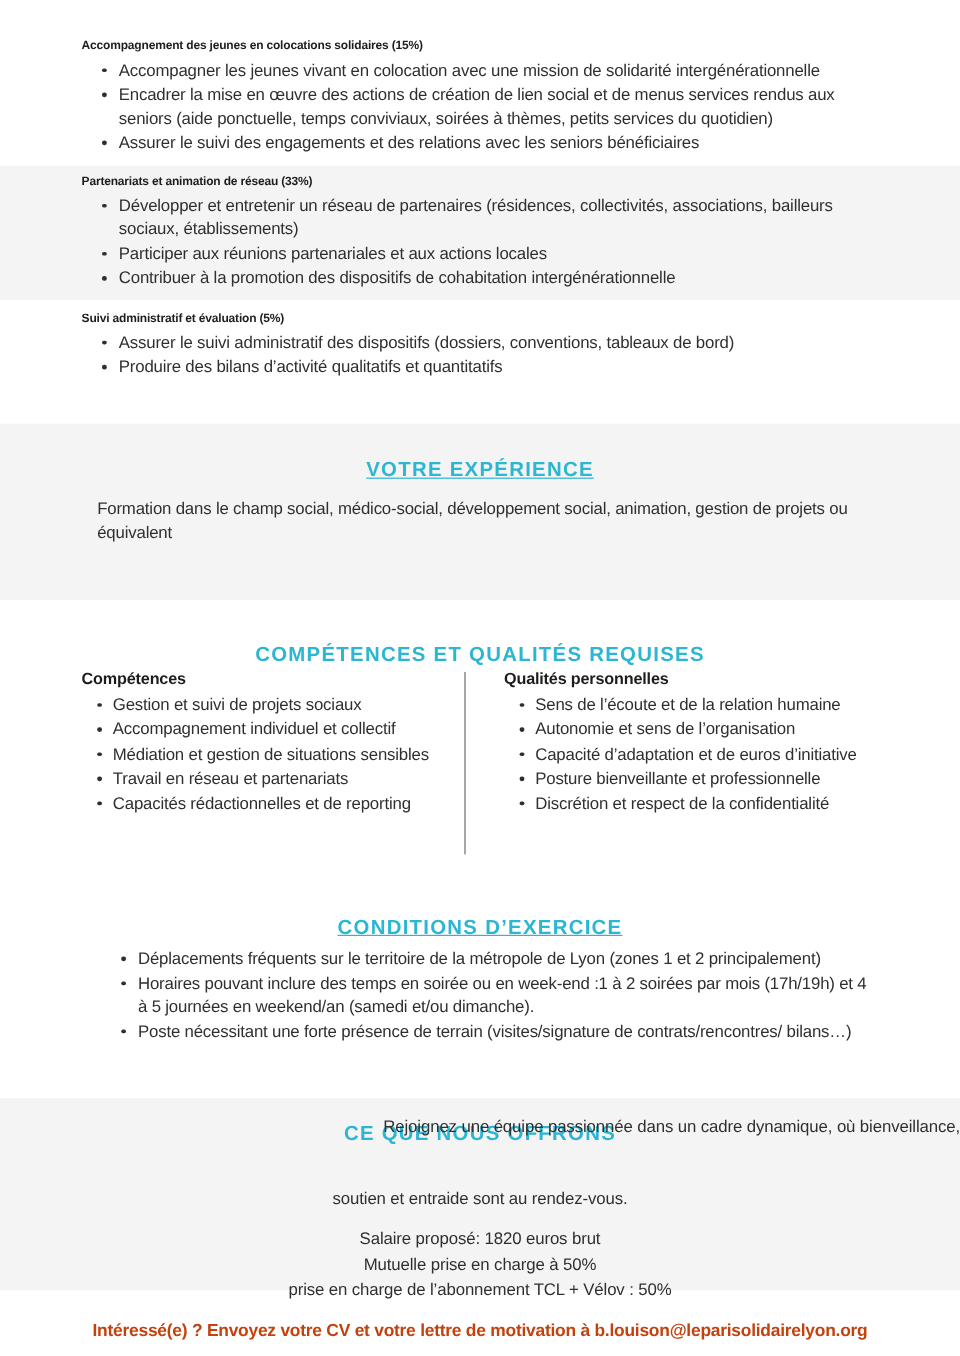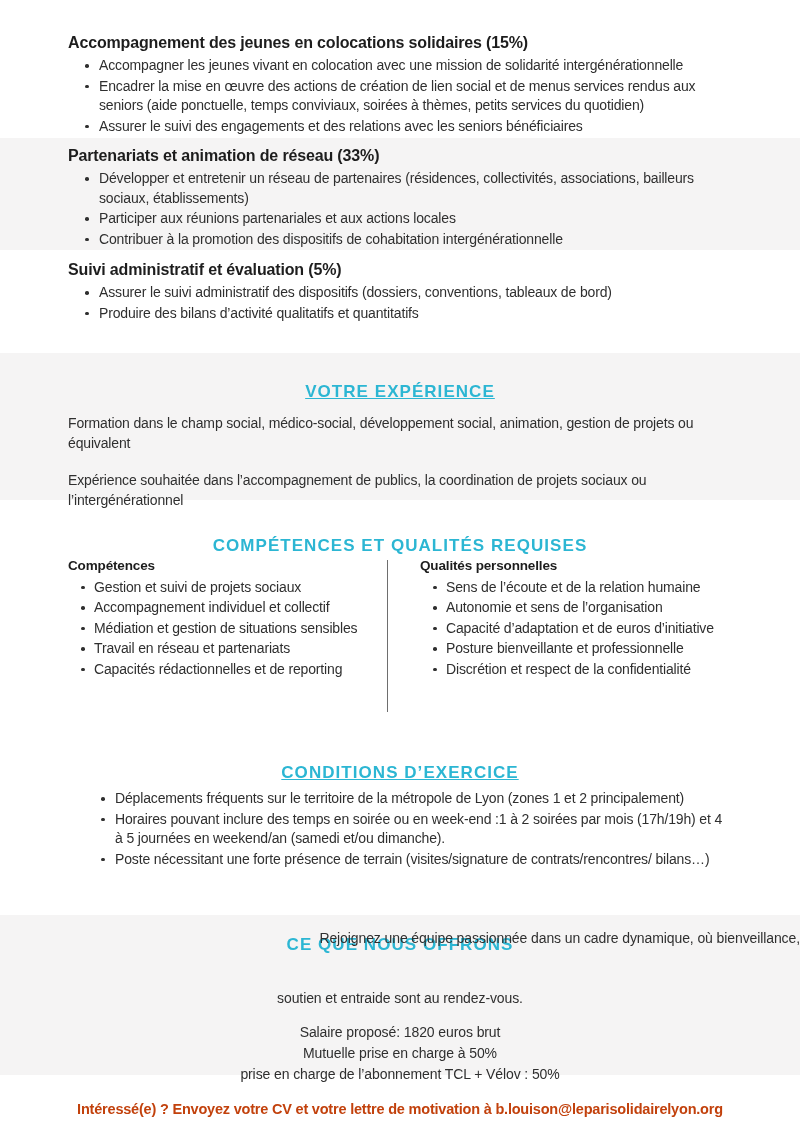--- a/index.html
+++ b/index.html
@@ -45,21 +45,21 @@
 
   
   .block {
     position: absolute;
     left: 68px;
     width: 664px;
     box-sizing: border-box;
   }
 
   .sub-title {
-    font-size: 16px;
+    font-size: 10px;
     font-weight: bold;
     color: #1d1d1d;
     letter-spacing: -0.15px;
     margin: 0 0 3px 0;
     line-height: 1.25;
   }
 
   ul.bullets {
     list-style: none;
     margin: 0;
@@ -98,20 +98,21 @@
     line-height: 1.2;
   }
 
   
   .para {
     position: absolute;
     font-size: 14px;
     line-height: 20px;
     color: #2f2f2f;
     letter-spacing: -0.15px;
+    margin-left: 13px;
   }
   .para-left { left: 68px; width: 640px; }
 
   .centered {
     position: absolute;
     left: 0;
     width: 800px;
     text-align: center;
     font-size: 14px;
     line-height: 21px;
@@ -187,21 +188,20 @@
       <ul class="bullets">
         <li>Assurer le suivi administratif des dispositifs (dossiers, conventions, tableaux de bord)</li>
         <li>Produire des bilans d’activité qualitatifs et quantitatifs</li>
       </ul>
     </section>
 
     <h2 class="section-heading" style="top:368px;text-decoration:underline;">VOTRE EXPÉRIENCE</h2>
 
     <p class="para para-left" style="top:399px;">Formation dans le champ social, médico-social, développement social, animation, gestion de projets ou équivalent</p>
 
-    <p class="para para-left" style="top:456px;">Expérience souhaitée dans l’accompagnement de publics, la coordination de projets sociaux ou l’intergénérationnel</p>
 
     <h2 class="section-heading" style="top:522px;">COMPÉTENCES ET QUALITÉS REQUISES</h2>
 
     <div class="col col-left">
       <h3 class="sub-title">Compétences</h3>
       <ul class="bullets">
         <li>Gestion et suivi de projets sociaux</li>
         <li>Accompagnement individuel et collectif</li>
         <li>Médiation et gestion de situations sensibles</li>
         <li>Travail en réseau et partenariats</li>

